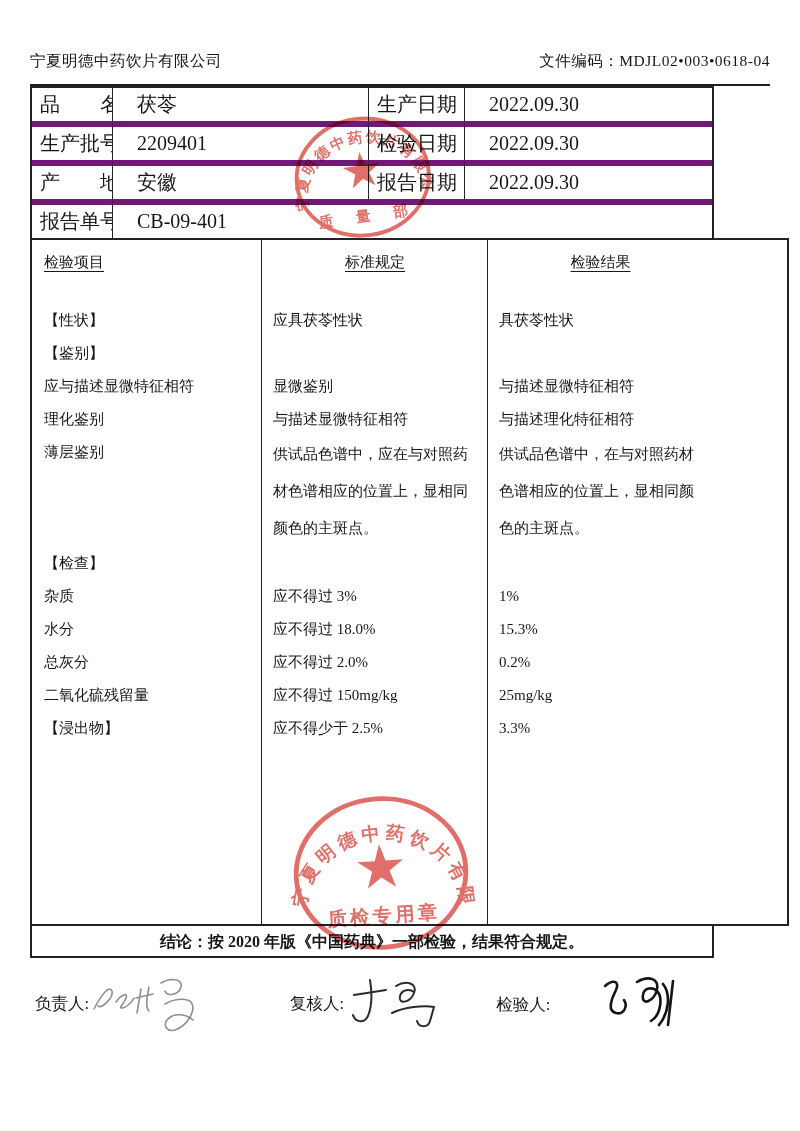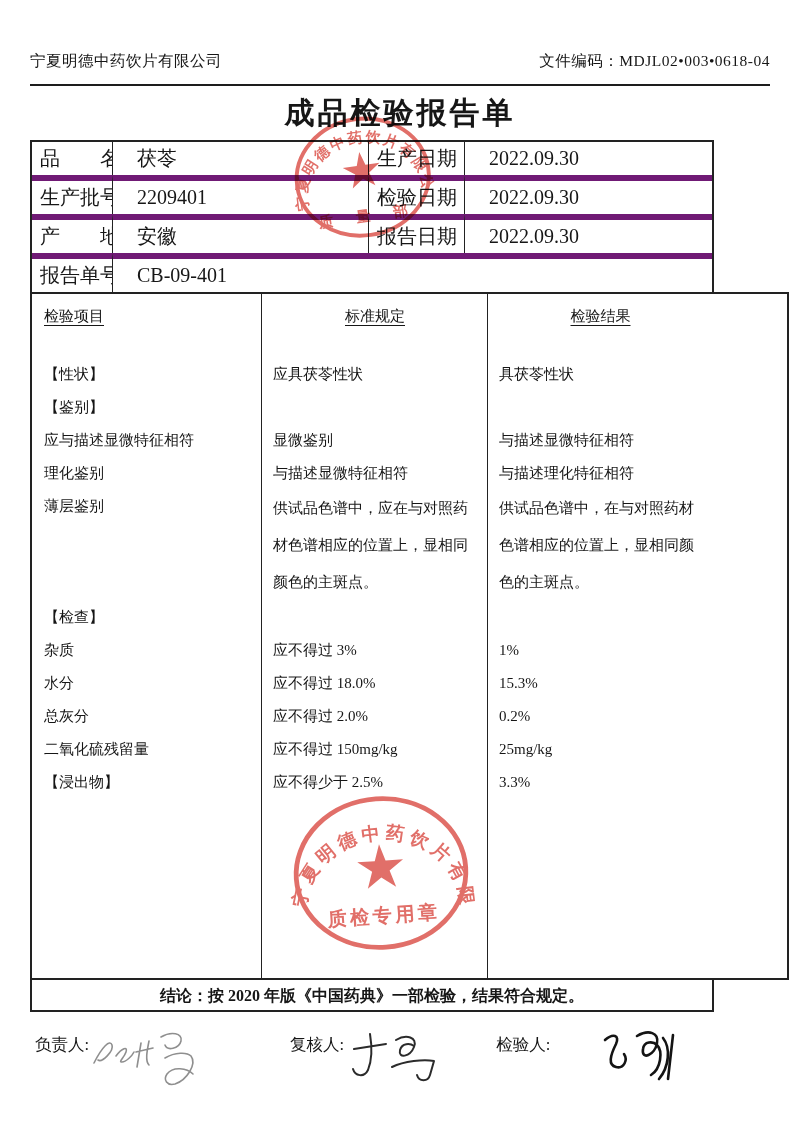--- a/index.html
+++ b/index.html
@@ -50,42 +50,41 @@
   .dt-row-ml .wrap{line-height:37px;}
 
   
   .conclusion{
     width:684px;box-sizing:border-box;border:2px solid #222;margin-top:-2px;
     height:34px;line-height:31px;text-align:center;font-weight:bold;font-size:16px;
   }
 
   
   .sig-footer{margin-top:15px;display:flex;align-items:flex-start;font-size:16.5px;}
-  .sig-group{display:flex;align-items:flex-start;}
+  .sig-group{display:flex;align-items:center;}
   .sig-label{line-height:36px;white-space:nowrap;}
   .sig-svg{margin-top:0;}
   .g1{margin-left:5px;} .g2{margin-left:66px;} .g3{margin-left:40px;gap:45px;}
 
   
   .stamp{position:absolute;mix-blend-mode:multiply;opacity:.85;pointer-events:none;}
   .stamp-top{left:290px;top:110px;width:146px;height:138px;transform:rotate(-8deg);}
   .stamp-bottom{left:282px;top:791px;width:198px;height:164px;transform:rotate(-4deg);}
   .stamp text{font-family:"Liberation Serif","DejaVu Serif",serif;font-weight:bold;}
 </style>
 </head>
 <body>
 
 <div class="page">
 
   <div class="doc-header">
     <span>宁夏明德中药饮片有限公司</span>
     <span>文件编码：MDJL02•003•0618-04</span>
   </div>
 
-  <div class="doc-title">成品检验报告单</div>
 
   <div class="info-grid">
     <div class="ig-cell ig-label">品　　名</div>
     <div class="ig-cell ig-value bl">茯苓</div>
     <div class="ig-cell ig-label bl">生产日期</div>
     <div class="ig-cell ig-value bl">2022.09.30</div>
 
     <div class="ig-cell ig-label bt">生产批号</div>
     <div class="ig-cell ig-value bl bt">2209401</div>
     <div class="ig-cell ig-label bl bt">检验日期</div>

